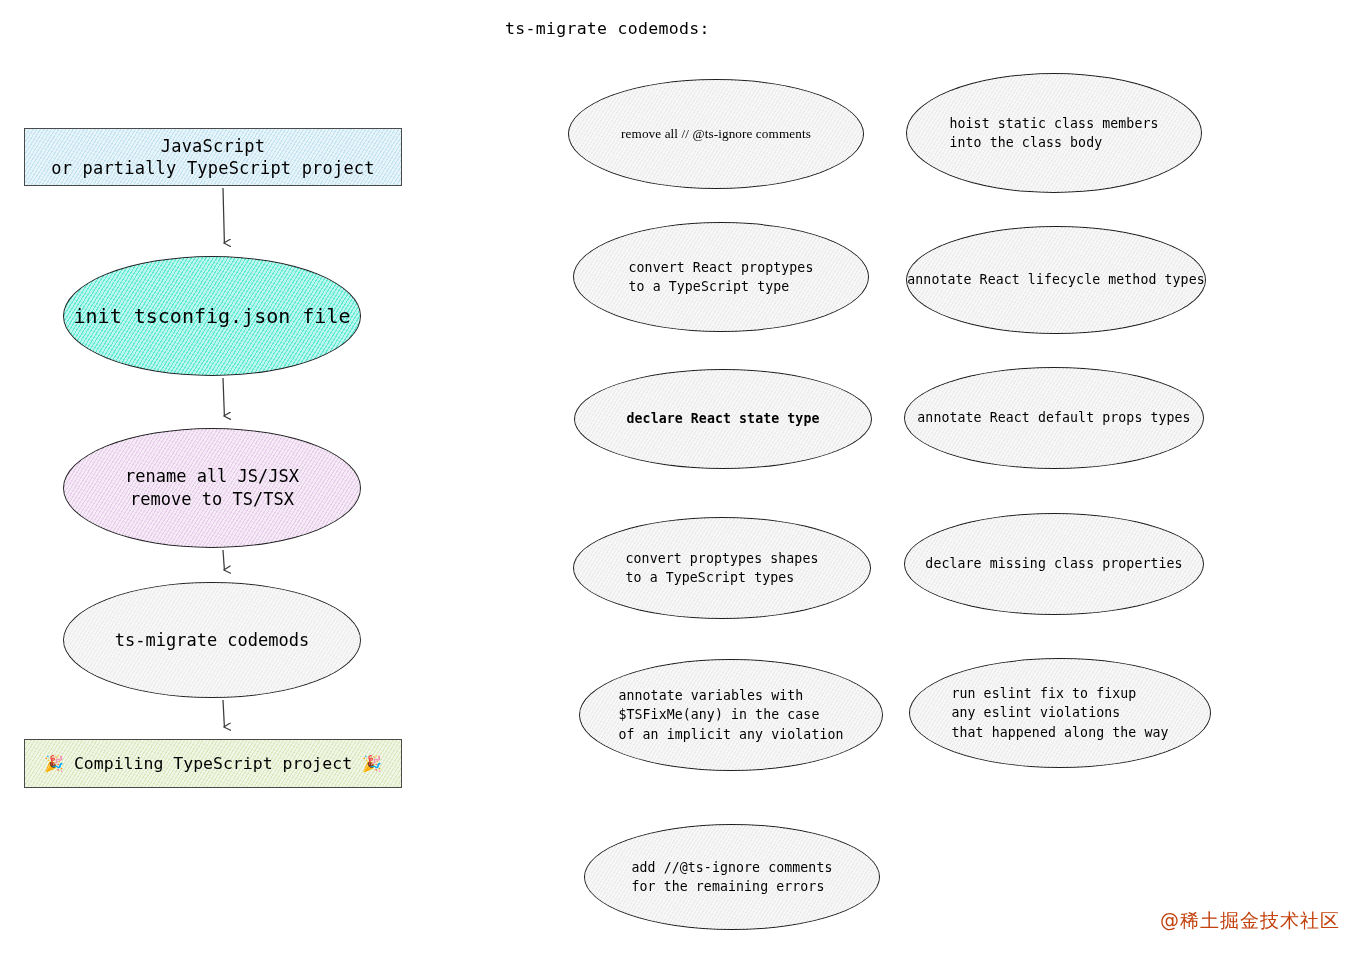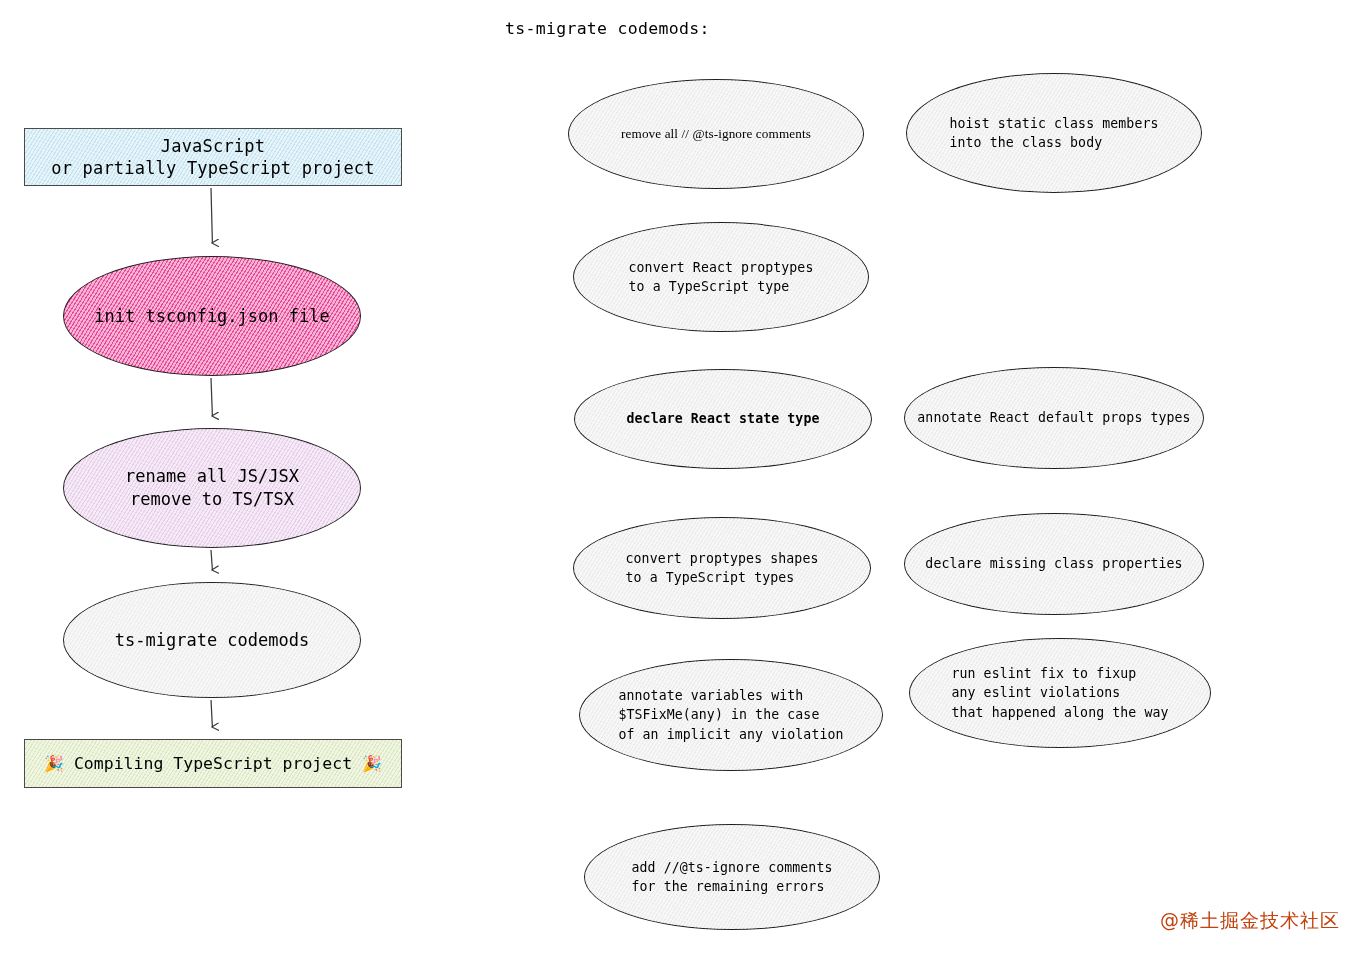--- a/index.html
+++ b/index.html
@@ -25,21 +25,21 @@
       repeating-linear-gradient(
         -58deg,
         rgba(255,255,255,0.00) 0px,
         rgba(255,255,255,0.00) 1.1px,
         rgba(255,255,255,0.58) 1.1px,
         rgba(255,255,255,0.58) 3.1px
       );
   }
 
   
-  #flow { position: absolute; left: 0; top: 0; width: 440px; height: 956px; }
+  #flow { position: absolute; left: 0; top: 0; width: 440px; height: 956px; padding-left: 12px; }
 
   .node-box {
     position: absolute;
     box-sizing: border-box;
     display: flex;
     align-items: center;
     justify-content: center;
     text-align: center;
     border: 1.3px solid #4a4a4a;
     overflow: hidden;
@@ -65,22 +65,22 @@
 
   
   #box-source {
     left: 24px; top: 128px; width: 378px; height: 58px;
     background: #c5e4f1;
     font-size: 17px;
     letter-spacing: 0.2px;
   }
   #ell-init {
     left: 63px; top: 256px; width: 298px; height: 120px;
-    background: #ec4899;
-    font-size: 17px;
+    background: #5eead4;
+    font-size: 20px;
   }
   #ell-rename {
     left: 63px; top: 428px; width: 298px; height: 120px;
     background: #e7ceea;
     font-size: 17px;
   }
   #ell-codemods {
     left: 63px; top: 582px; width: 298px; height: 116px;
     background: #eceded;
     font-size: 17px;
@@ -206,20 +206,24 @@
     <span class="lbl">hoist static class members
 into the class body</span>
   </div>
 
   <div class="cm" style="left:133px; top:222px; width:296px; height:110px;">
     <span class="hatch"></span>
     <span class="lbl">convert React proptypes
 to a TypeScript type</span>
   </div>
 
+  <div class="cm center" style="left:466px; top:226px; width:300px; height:108px;">
+    <span class="hatch"></span>
+    <span class="lbl">annotate React lifecycle method types</span>
+  </div>
 
   <div class="cm center" style="left:134px; top:369px; width:298px; height:100px;font-weight:bold;">
     <span class="hatch"></span>
     <span class="lbl">declare React state type</span>
   </div>
 
   <div class="cm center" style="left:464px; top:367px; width:300px; height:102px;">
     <span class="hatch"></span>
     <span class="lbl">annotate React default props types</span>
   </div>
@@ -235,21 +239,21 @@
     <span class="lbl">declare missing class properties</span>
   </div>
 
   <div class="cm" style="left:139px; top:659px; width:304px; height:112px;">
     <span class="hatch"></span>
     <span class="lbl">annotate variables with
 $TSFixMe(any) in the case
 of an implicit any violation</span>
   </div>
 
-  <div class="cm" style="left:469px; top:638px; width:302px; height:110px;">
+  <div class="cm" style="left:469px; top:658px; width:302px; height:110px;">
     <span class="hatch"></span>
     <span class="lbl">run eslint fix to fixup
 any eslint violations
 that happened along the way</span>
   </div>
 
   <div class="cm" style="left:144px; top:824px; width:296px; height:106px;">
     <span class="hatch"></span>
     <span class="lbl">add //@ts-ignore comments
 for the remaining errors</span>

